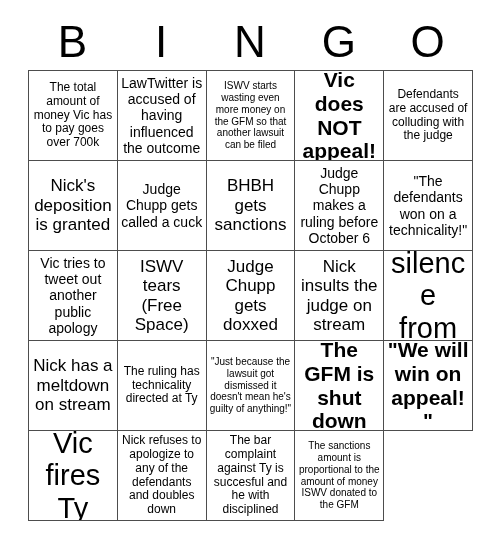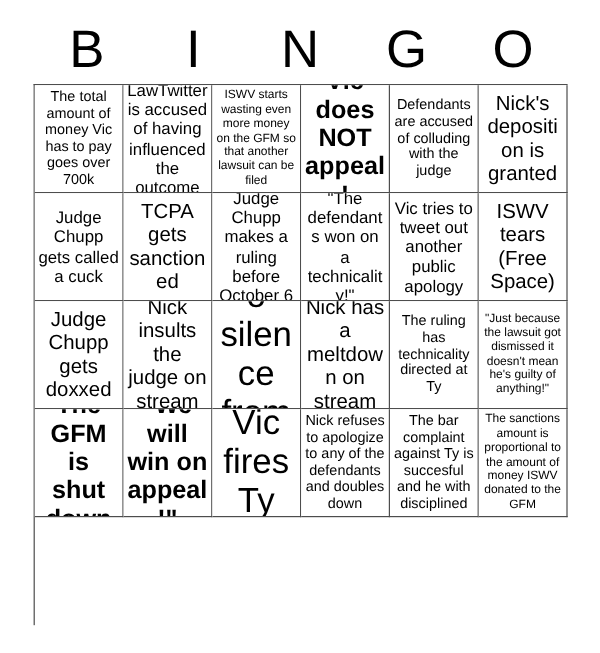--- a/index.html
+++ b/index.html
@@ -30,21 +30,21 @@
     flex: 1 1 0;
     text-align: center;
     font-size: 44px;
     font-weight: 400;
     line-height: 56px;
     font-family: "Liberation Sans", sans-serif;
     letter-spacing: 0px;
   }
   #grid {
     display: grid;
-    grid-template-columns: repeat(6, 1fr);
+    grid-template-columns: repeat(5, 1fr);
     grid-template-rows: repeat(5, 90px);
     width: 444px;
     border-top: 1px solid #4d4d4d;
     border-left: 1px solid #4d4d4d;
     box-sizing: content-box;
   }
   .cell {
     border-right: 1px solid #4d4d4d;
     border-bottom: 1px solid #4d4d4d;
     box-sizing: border-box;
@@ -99,21 +99,21 @@
       <div class="cell fs-s">
         <span class="cell-text">Defendants are accused of colluding with the judge</span>
       </div>
       <div class="cell fs-l">
         <span class="cell-text">Nick's deposition is granted</span>
       </div>
       <div class="cell fs-m">
         <span class="cell-text">Judge Chupp gets called a cuck</span>
       </div>
       <div class="cell fs-l">
-        <span class="cell-text">TCPA gets sanctioned</span>
+        <span class="cell-text">BHBH gets sanctions</span>
       </div>
       <div class="cell fs-m">
         <span class="cell-text">Judge Chupp makes a ruling before October 6</span>
       </div>
       <div class="cell fs-m">
         <span class="cell-text">"The defendants won on a technicality!"</span>
       </div>
       <div class="cell fs-m">
         <span class="cell-text">Vic tries to tweet out another public apology</span>
       </div>

